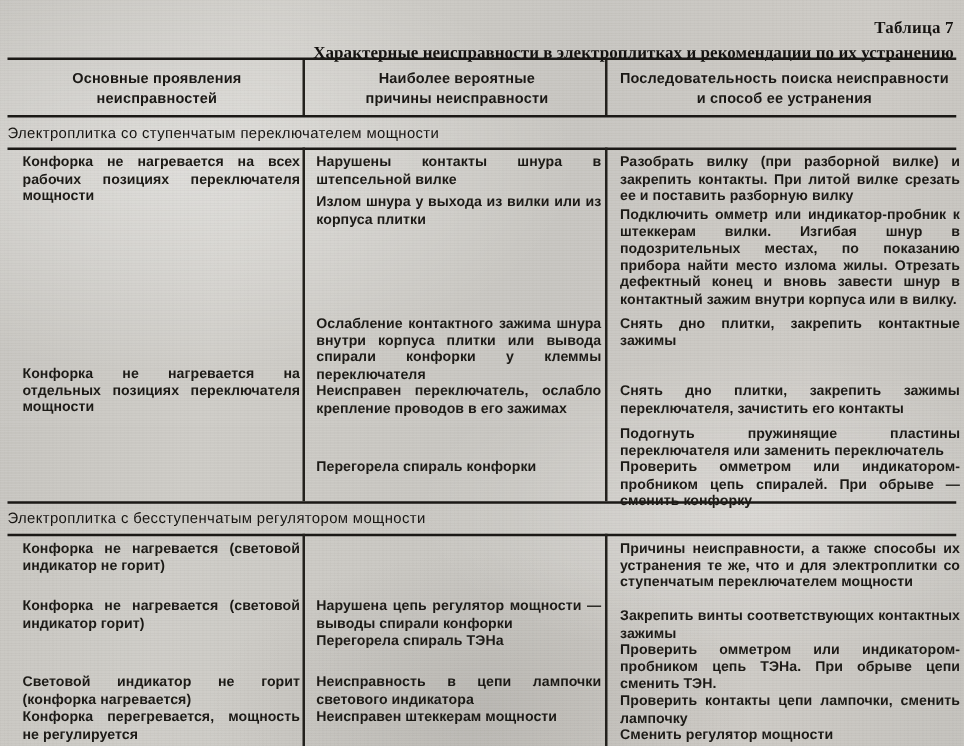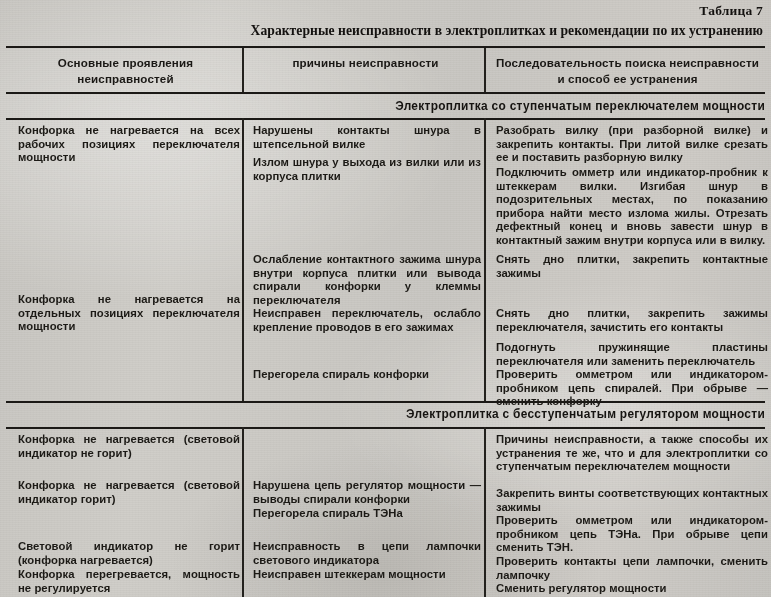--- a/index.html
+++ b/index.html
@@ -39,21 +39,21 @@
     position: absolute;
     left: 0; right: 8px;
     top: 0;
     text-align: right;
   }
   .table-number {
     font-family: "Liberation Serif", serif;
     font-weight: bold;
     font-size: 13.5px;
     letter-spacing: 0.2px;
-    margin-top: 3px;
+    margin-top: 14px;
     color: #141210;
   }
   .table-title {
     font-family: "Liberation Serif", serif;
     font-weight: bold;
     font-size: 13.6px;
     margin-top: 4px;
     letter-spacing: 0.05px;
     white-space: nowrap;
     color: #141210;
@@ -96,24 +96,24 @@
     letter-spacing: 0.15px;
     font-weight: 600;
     color: #1a1815;
   }
   .hc1 { left: 4px;   width: 231px; }
   .hc2 { left: 243px; width: 233px; }
   .hc3 { left: 484px; width: 275px; }
 
   .section-head {
     position: absolute;
-    left: 0; right: 0;
-    text-align: right;
+    left: 0; right: 16px;
+    text-align: left;
     font-size: 11.9px;
-    font-weight: bold;
+    font-weight: normal;
     letter-spacing: 0.3px;
     color: #161411;
   }
 
   .cell {
     position: absolute;
     font-size: 11.3px;
     line-height: 13.6px;
     letter-spacing: 0.05px;
     font-weight: 600;
@@ -152,20 +152,21 @@
   <div class="vline" style="left:478px; top:72px;  height:283px;"></div>
   <div class="vline" style="left:236px; top:381px; height:170px;"></div>
   <div class="vline" style="left:478px; top:381px; height:170px;"></div>
 
   <div class="headrow">
     <div class="headcell hc1">
       <div>Основные проявления</div>
       <div>неисправностей</div>
     </div>
     <div class="headcell hc2">
+      <div>Наиболее вероятные</div>
       <div>причины неисправности</div>
     </div>
     <div class="headcell hc3">
       <div class="nowrapline">Последовательность поиска неисправности</div>
       <div>и способ ее устранения</div>
     </div>
   </div>
 
   <div class="section-head" style="top:53px;">Электроплитка со ступенчатым переключателем мощности</div>
 

